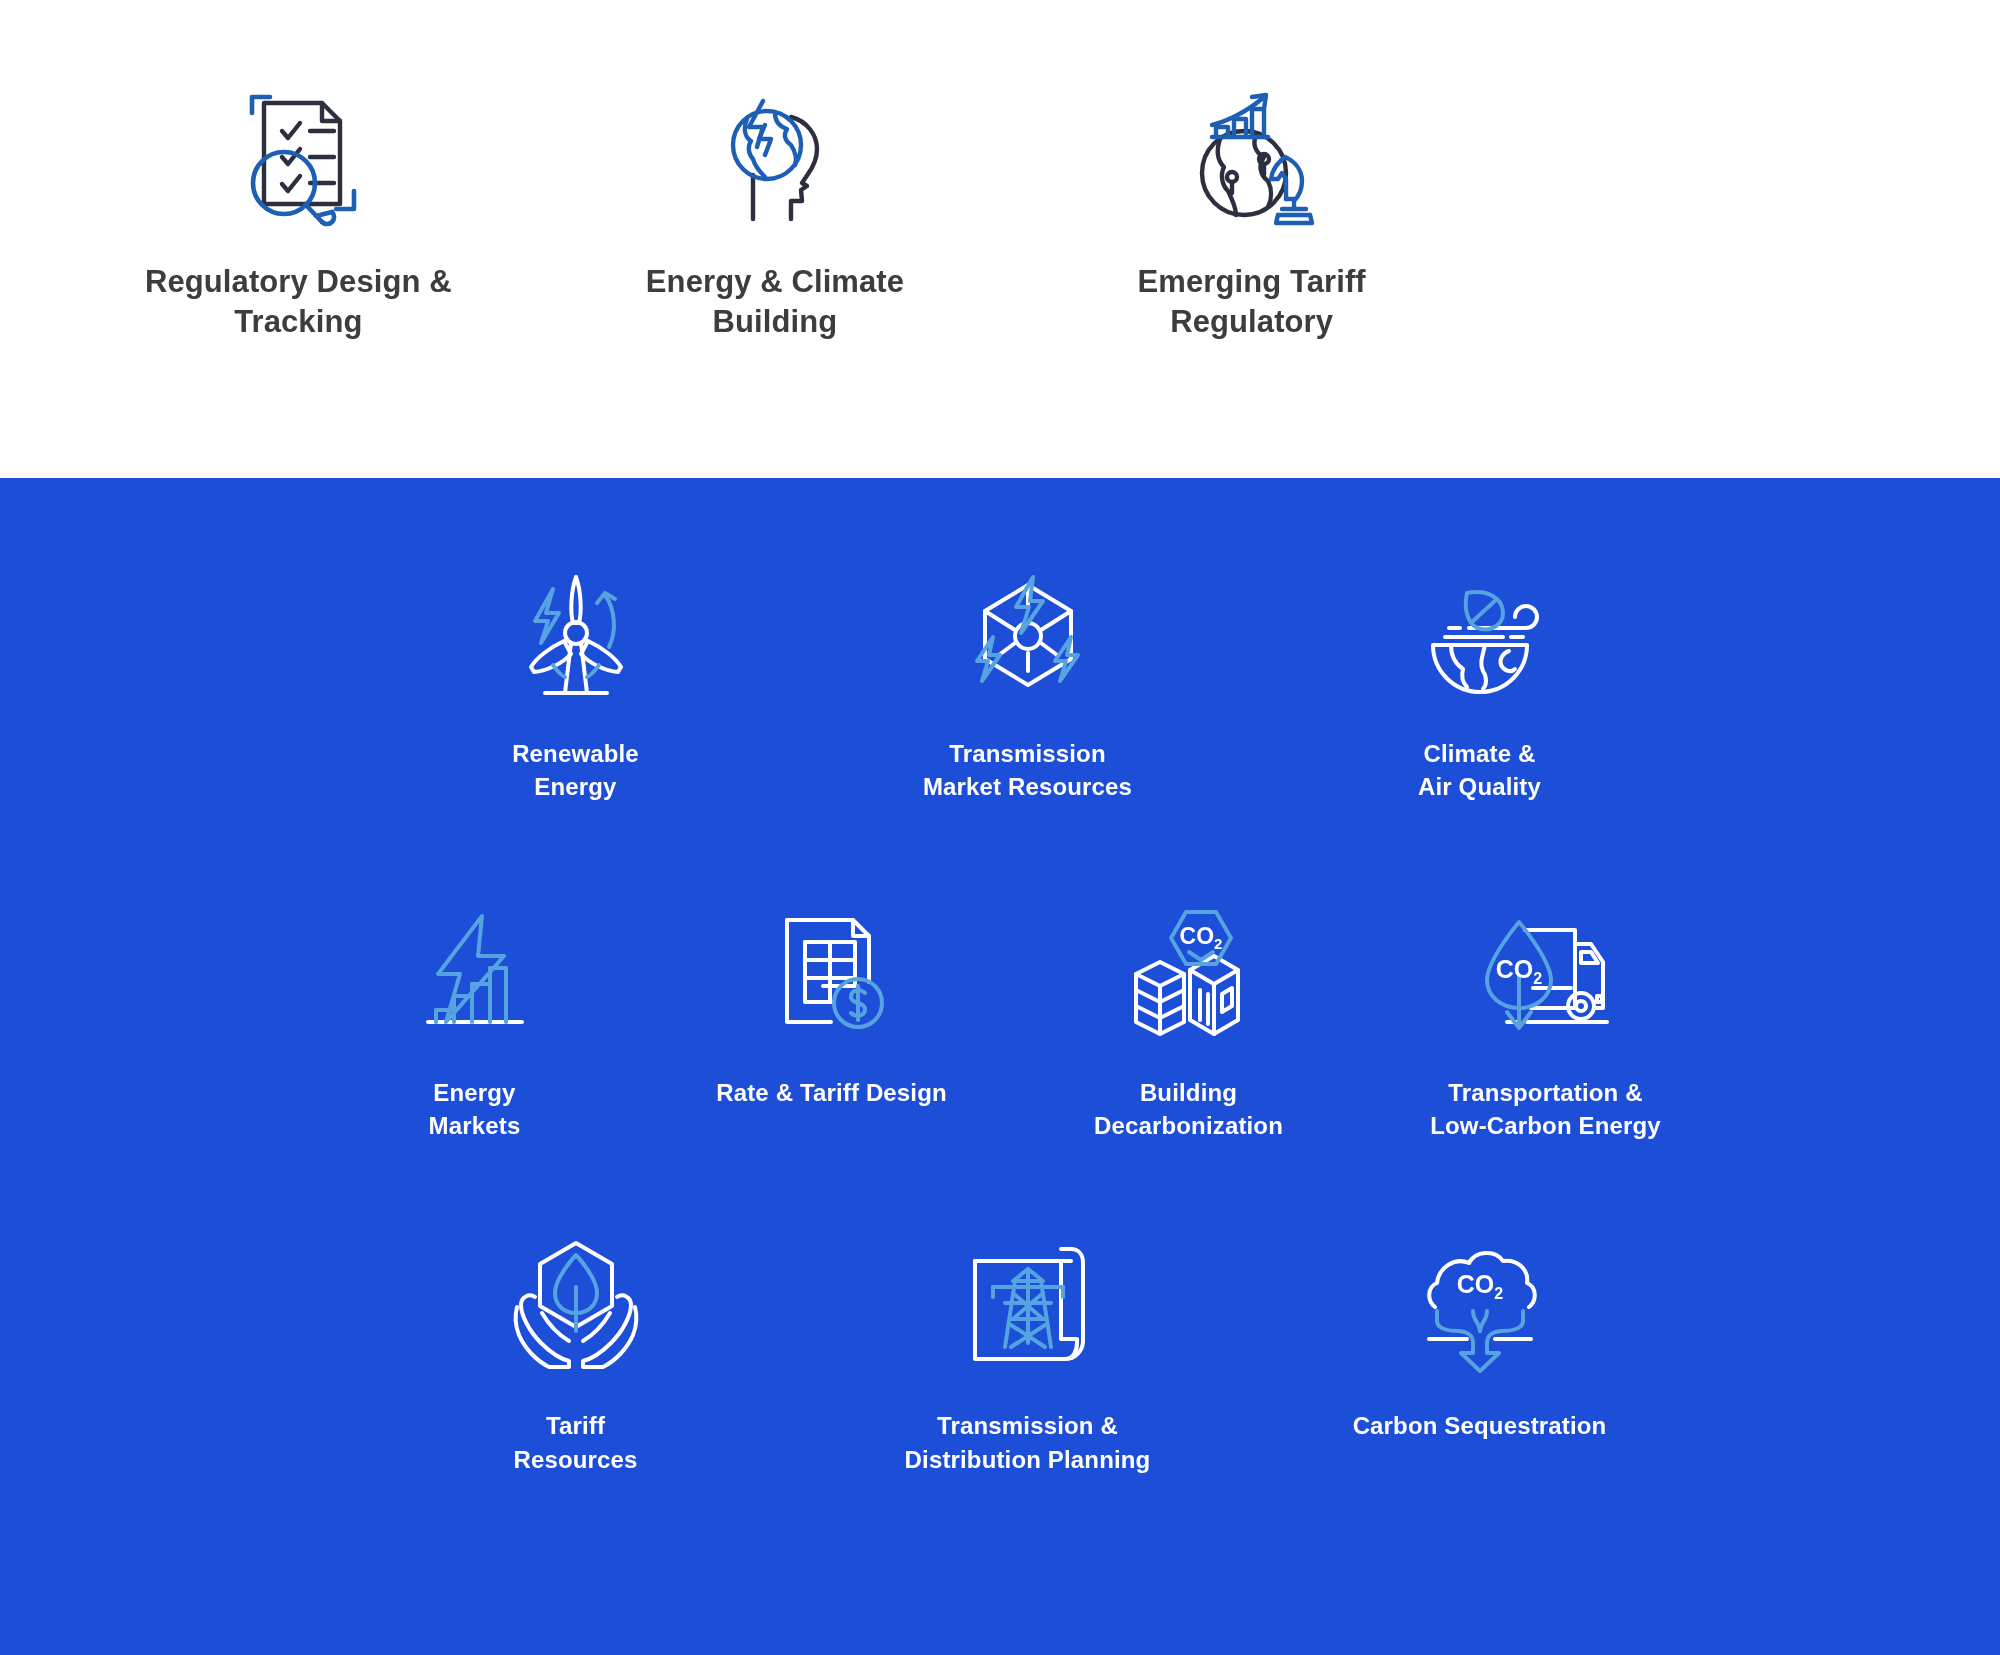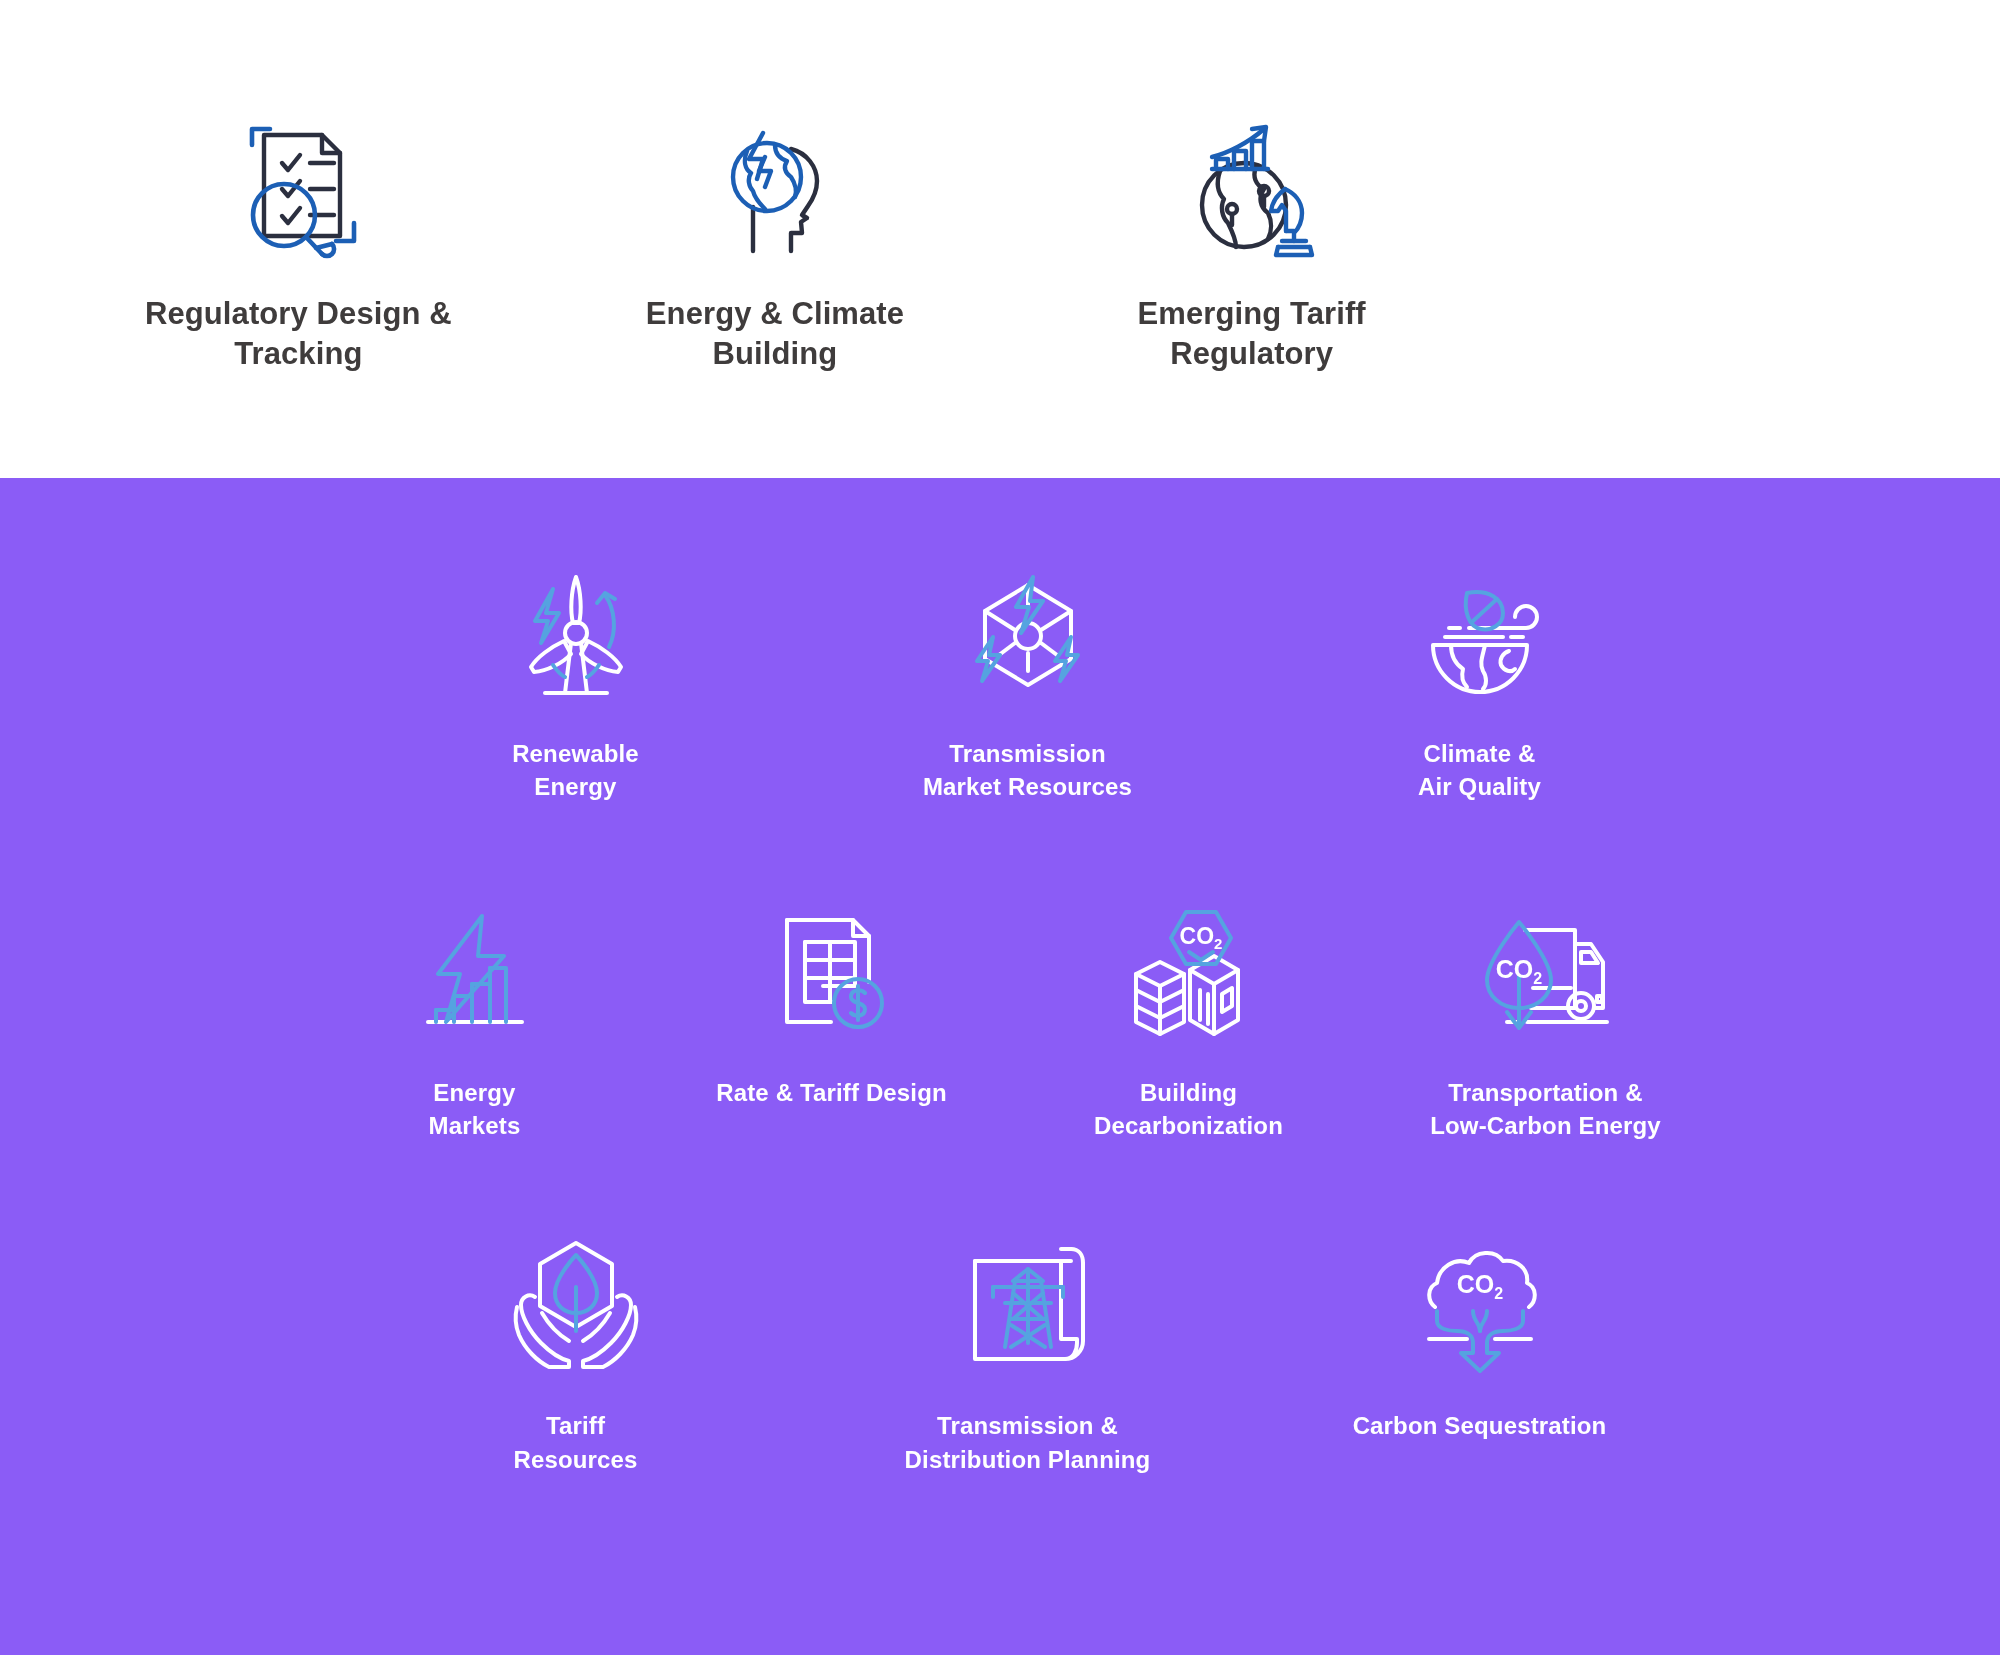--- a/index.html
+++ b/index.html
@@ -18,21 +18,21 @@
     min-height: 1655px;
     position: relative;
     overflow: hidden;
   }
 
   
   .top-section {
     background: #ffffff;
     height: 478px;
     box-sizing: border-box;
-    padding-top: 106px;
+    padding-top: 74px;
     display: flex;
     justify-content: flex-start;
   }
   .top-grid {
     width: 1430px;
     margin-left: 60px;
     display: grid;
     grid-template-columns: repeat(3, 1fr);
     column-gap: 0px;
   }
@@ -53,21 +53,21 @@
     font-weight: bold;
     line-height: 1.30;
     color: #3f3c3c;
     text-align: center;
     letter-spacing: 0.1px;
     max-width: 420px;
   }
 
   
   .dark-section {
-    background: #8b5cf6;
+    background: #1d4ed8;
     padding-top: 68px;
     padding-bottom: 96px;
     min-height: 1177px;
     box-sizing: border-box;
   }
 
   .row {
     display: grid;
     justify-content: center;
     align-items: start;

